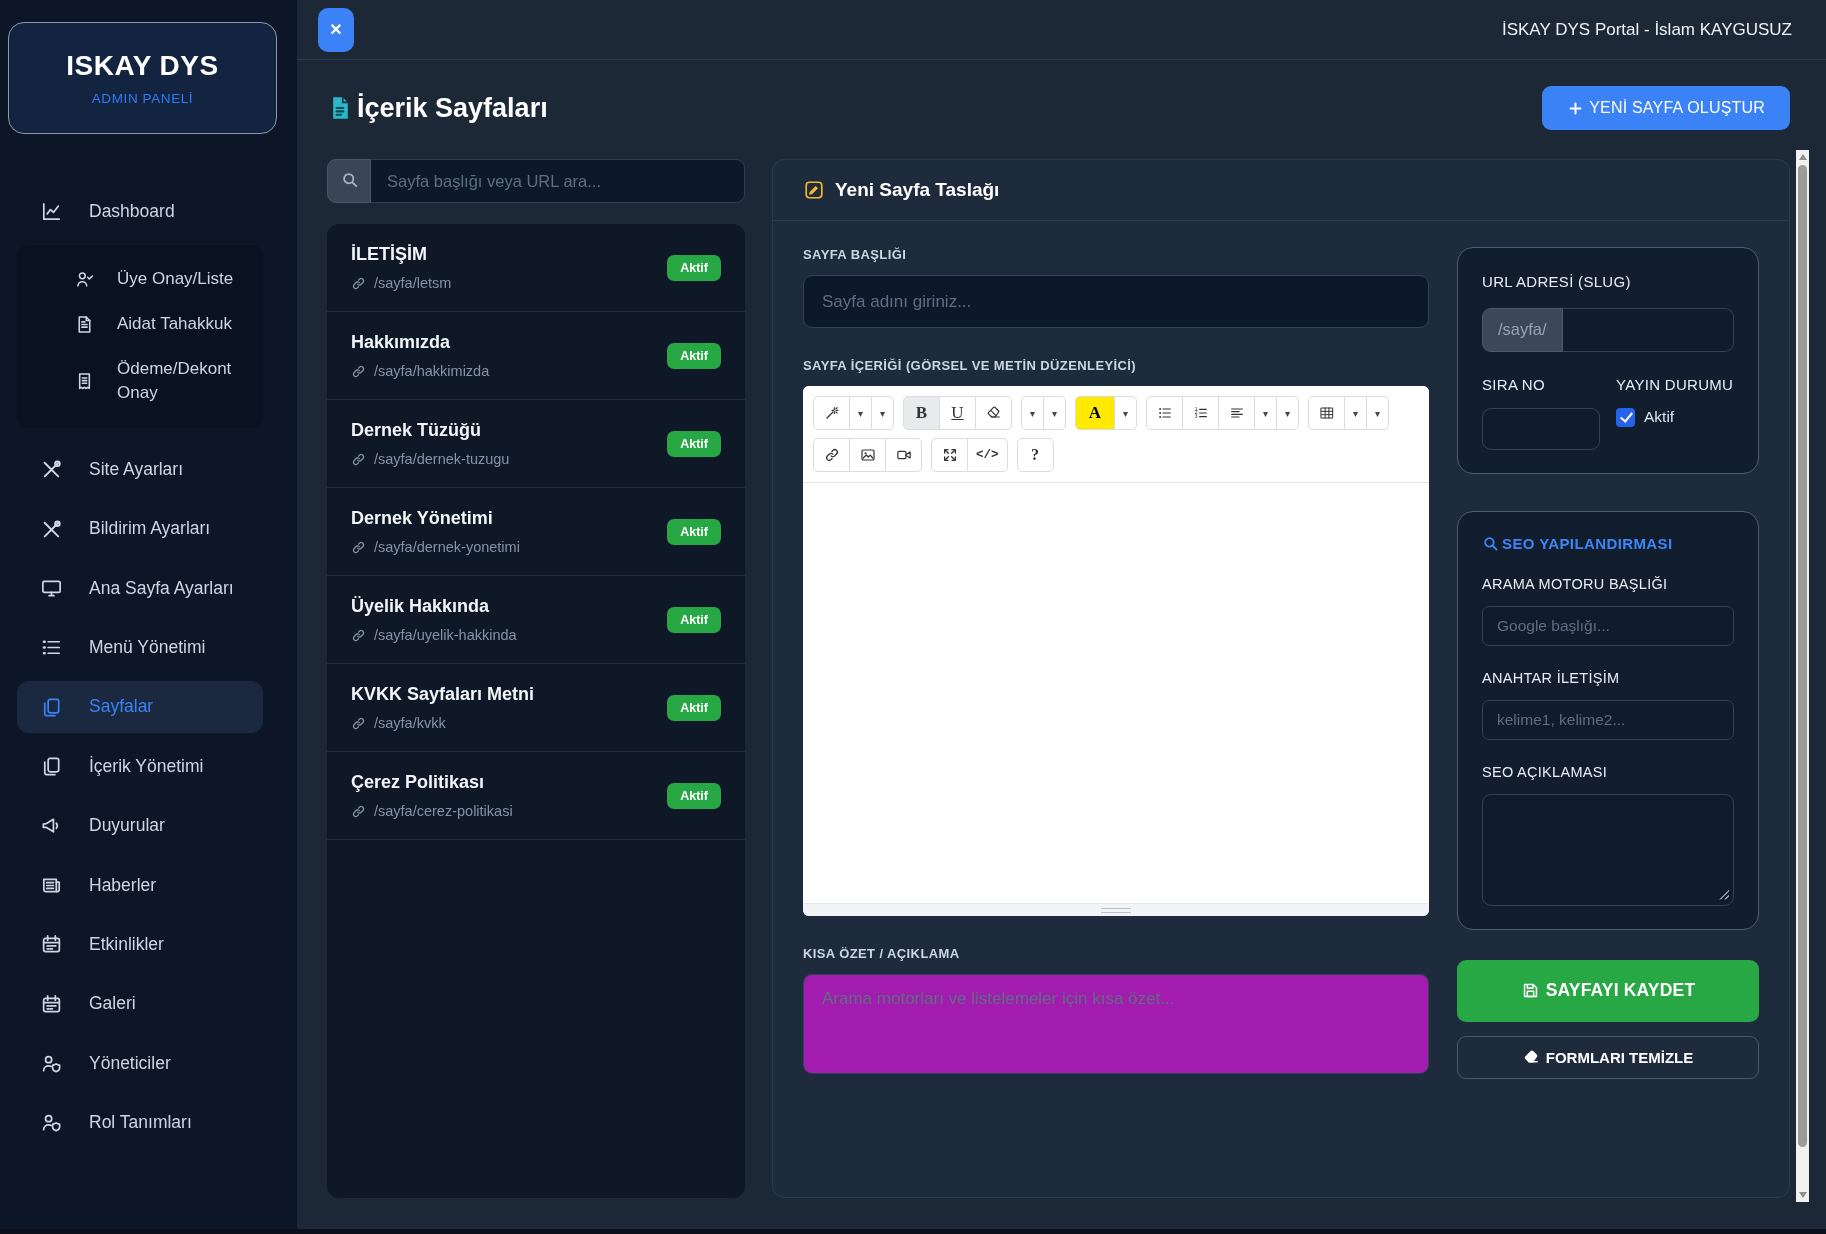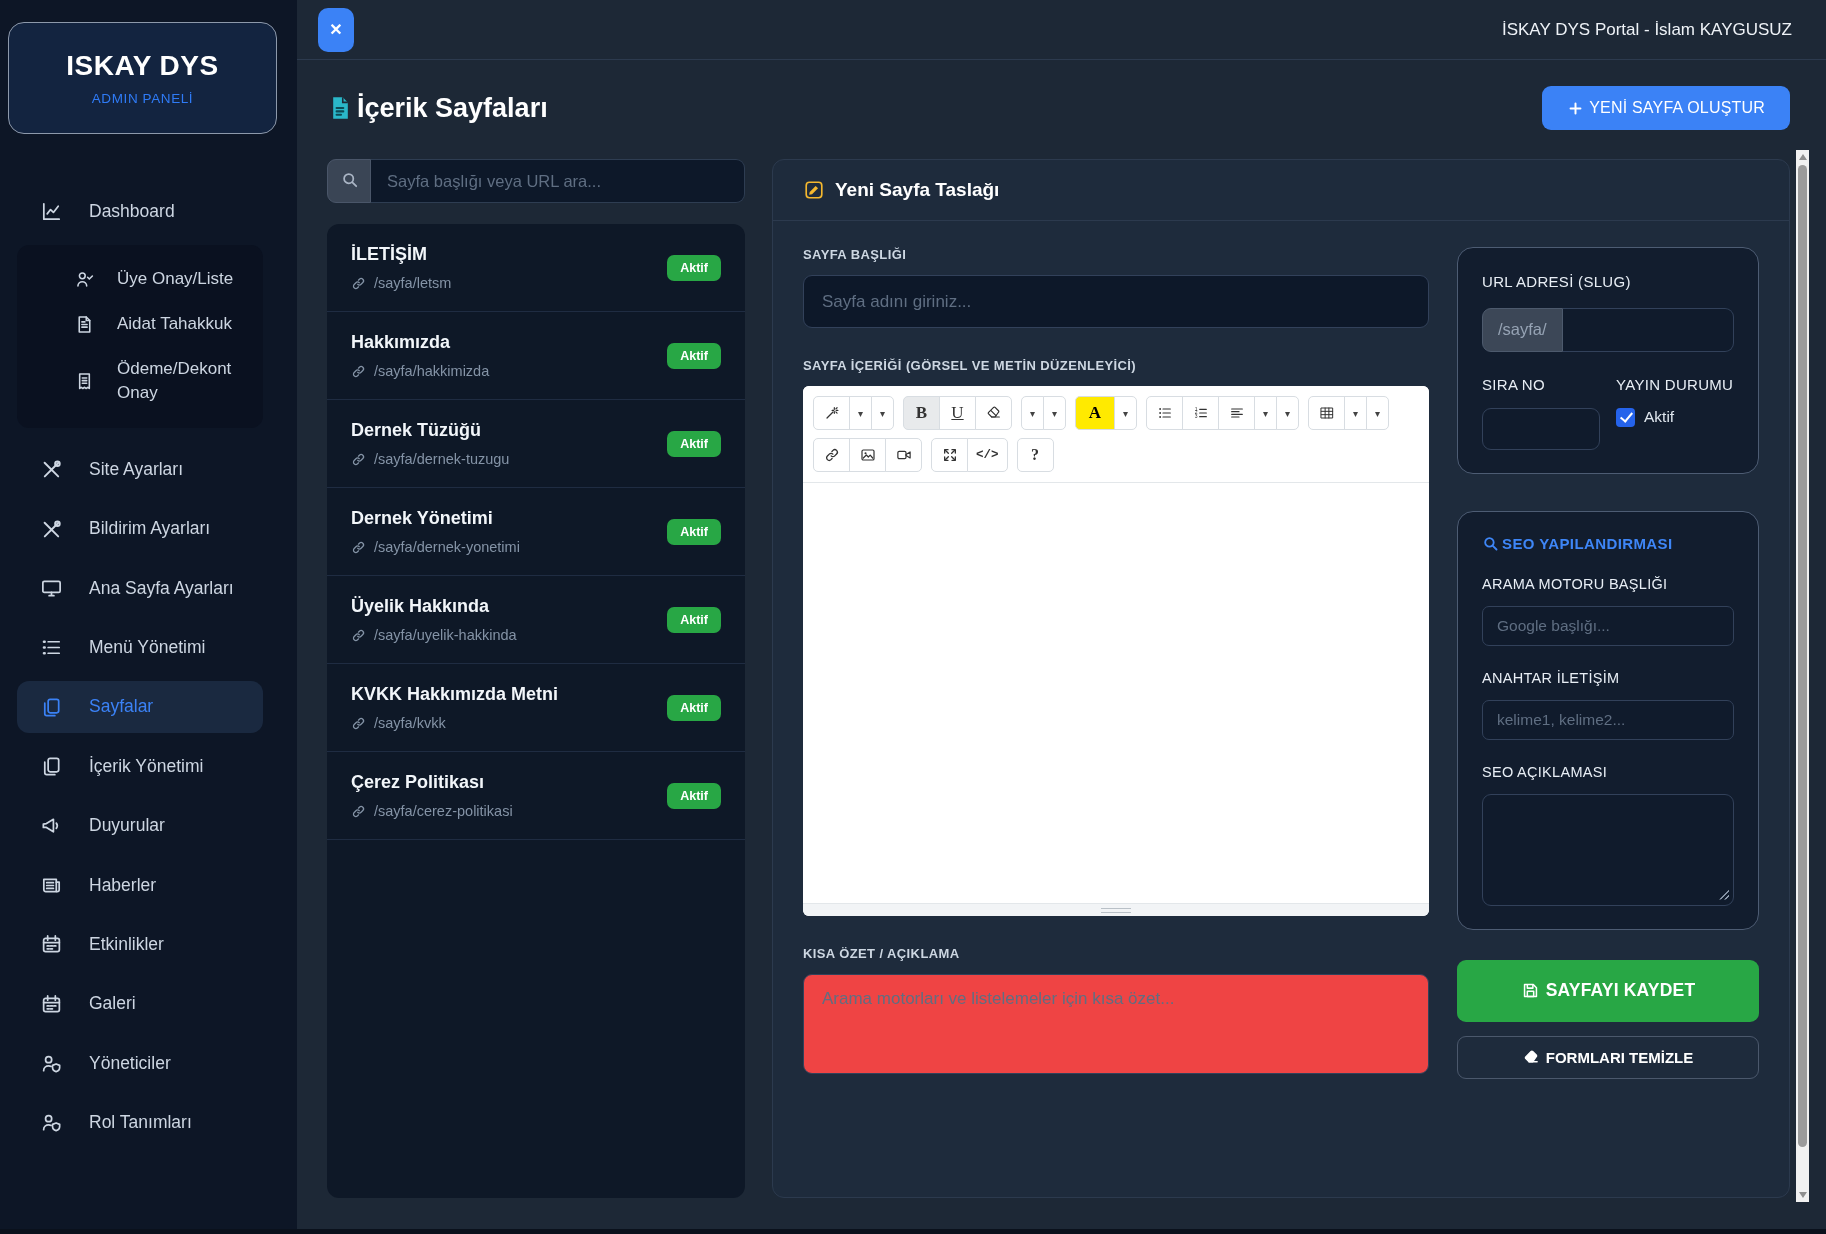--- a/index.html
+++ b/index.html
@@ -149,21 +149,21 @@
   .tb-btn.code { font-size: 12.5px; font-weight: 700; font-family: "Liberation Mono", monospace; }
   .tb-btn.help { font-size: 16px; font-weight: 700; font-family: "Liberation Serif", serif; }
   .editor-area { height: 420px; background: #fff; cursor: text; }
   .editor-statusbar {
     height: 13px; background: #f2f4f6; border-top: 1px solid #e3e7ea;
     display: flex; align-items: center; justify-content: center; cursor: ns-resize;
   }
   .drag-handle { width: 30px; height: 5px; border-top: 1px solid #b9c0c7; border-bottom: 1px solid #b9c0c7; }
 
   .summary-textarea {
-    width: 100%; height: 100px; margin-top: 13px; background: #ef4444; border: 1px solid #32415a;
+    width: 100%; height: 100px; margin-top: 13px; background: #a21caf; border: 1px solid #32415a;
     border-radius: 9px; color: #e2e8f0; font-size: 17px; padding: 14px 18px; resize: none;
     font-family: "Liberation Sans", sans-serif;
   }
 
   
   .form-side { width: 302px; flex: none; }
   .side-box { border: 1px solid #4d5c73; border-radius: 16px; padding: 23px 24px; background: #121d2e; }
   .side-label { font-size: 15px; font-weight: 400; color: #e8eef5; letter-spacing: .3px; display: block; line-height: 1.45; }
   .slug-group { display: flex; margin-top: 15px; height: 44px; }
   .slug-prefix {
@@ -524,21 +524,21 @@
                         <path d="M13.3 10.7a3.8 3.8 0 0 0-5.4 0l-2.8 2.8a3.8 3.8 0 0 0 5.4 5.4l1.6-1.6"></path>
                       </svg>
                     </span>
                     <span>/sayfa/uyelik-hakkinda</span>
                   </div>
                 </div>
                 <span class="badge">Aktif</span>
               </div>
               <div class="page-item">
                 <div>
-                  <div class="pi-title">KVKK Hakkımızda Metni</div>
+                  <div class="pi-title">KVKK Sayfaları Metni</div>
                   <div class="pi-url">
                     <span class="icon">
                       <svg viewBox="0 0 24 24" fill="none" stroke="currentColor" stroke-width="2" stroke-linecap="round" stroke-linejoin="round">
                         <path d="M10.7 13.3a3.8 3.8 0 0 0 5.4 0l2.8-2.8a3.8 3.8 0 0 0-5.4-5.4l-1.6 1.6"></path>
                         <path d="M13.3 10.7a3.8 3.8 0 0 0-5.4 0l-2.8 2.8a3.8 3.8 0 0 0 5.4 5.4l1.6-1.6"></path>
                       </svg>
                     </span>
                     <span>/sayfa/kvkk</span>
                   </div>
                 </div>

